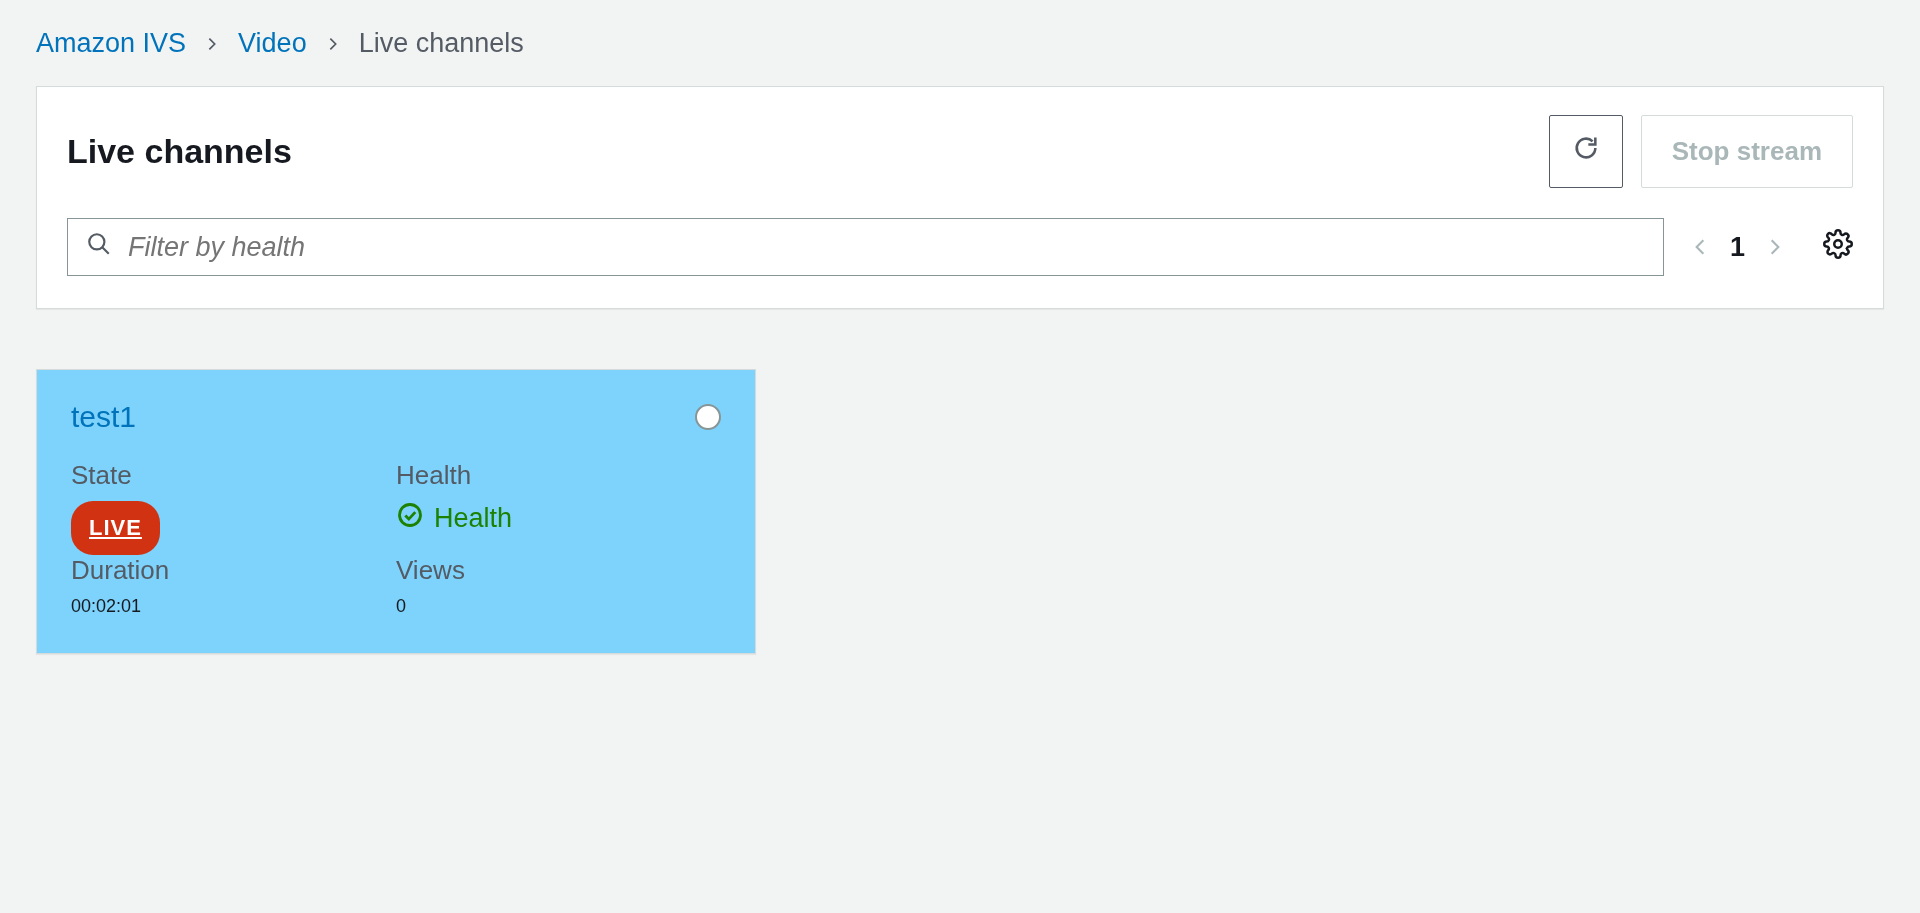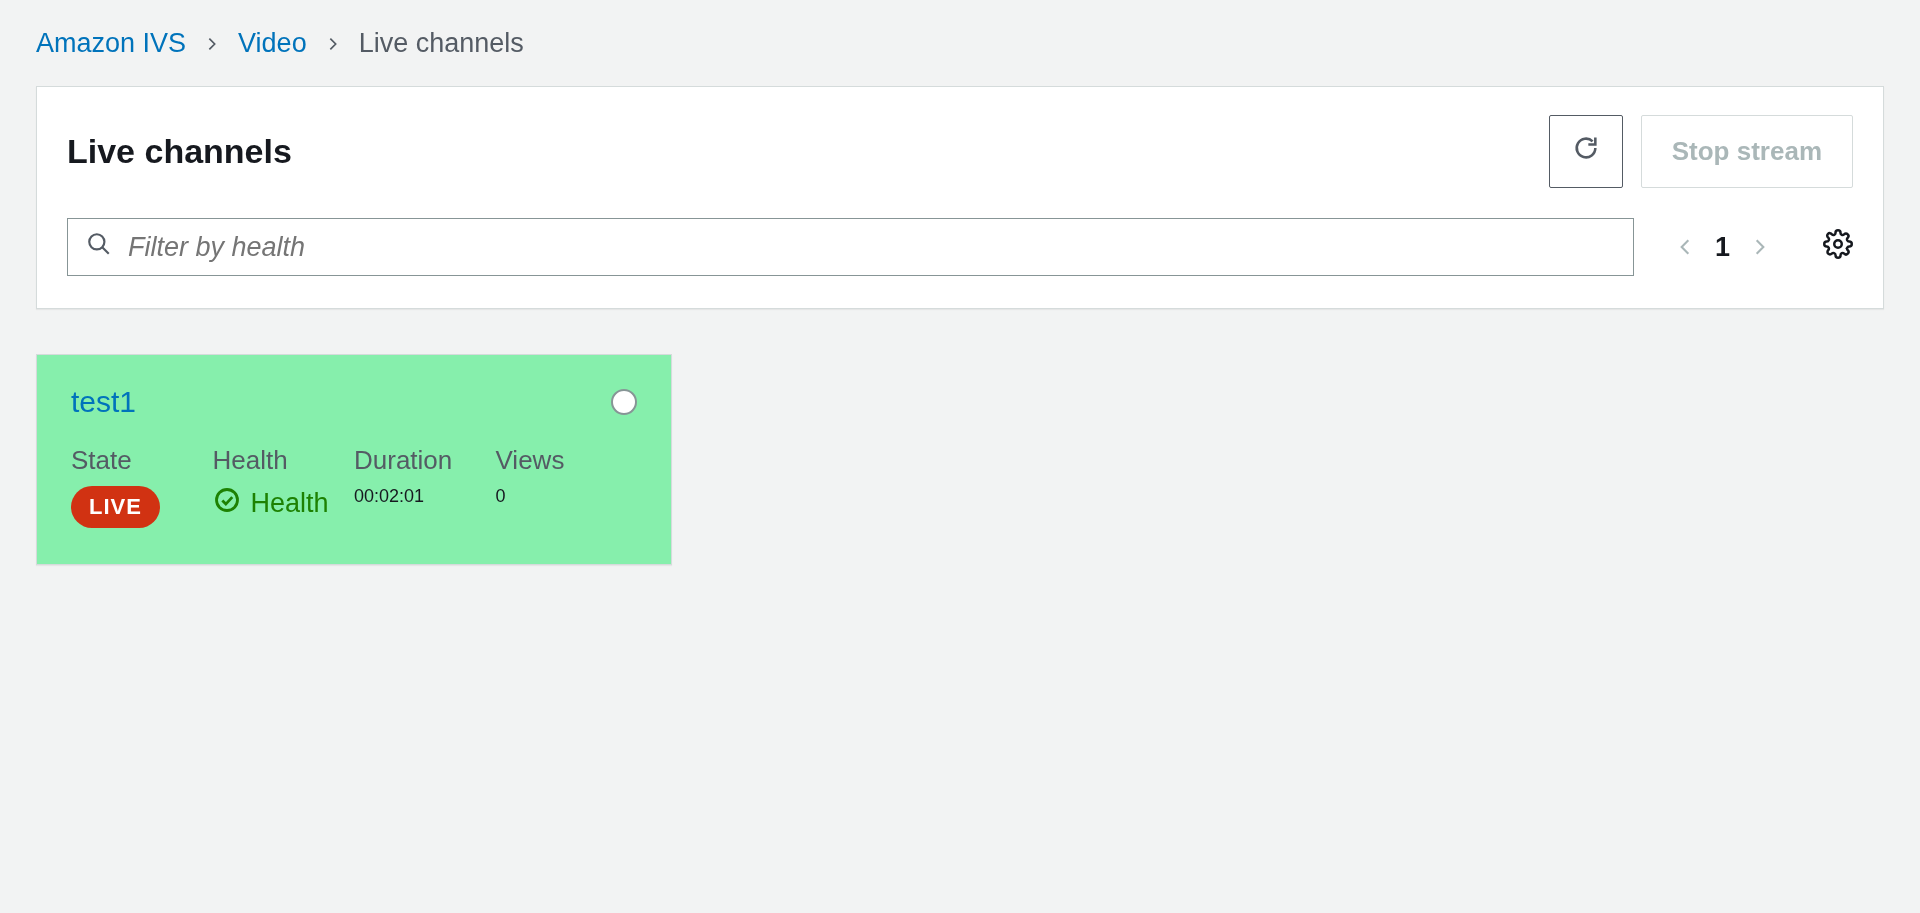--- a/index.html
+++ b/index.html
@@ -67,21 +67,21 @@
   .btn.icon-only { padding: 12px 22px; }
   .btn.disabled {
     border-color: #d5dbdb;
     color: #aab7b8;
     cursor: default;
   }
   .btn svg { width: 28px; height: 28px; }
   
   .filter-row {
     display: flex;
-    gap: 41px;
+    gap: 26px;
   }
   .search-wrap {
     flex: 1;
     display: flex;
     align-items: center;
     border: 1.5px solid #879596;
     background: #fff;
     padding: 10px 18px;
     height: 58px;
   }
@@ -109,57 +109,58 @@
   .pager .pg-btn svg { width:20px; height:20px; stroke:currentColor; stroke-width:2.5; fill:none;}
   .pager .pg-num { font-weight:700; font-size:27px; }
   .gear-btn {
     display:inline-flex; align-items:center; justify-content:center;
     cursor:pointer;
     margin-left: 12px;
   }
   .gear-btn svg { width:30px; height:30px;}
   
   .card {
-    margin-top: 45px;
-    background:#86efac;
+    margin-top: 60px;
+    background:#7dd3fc;
     border:1px solid #d5dbdb;
     box-shadow: 0 1px 1px rgba(0,0,0,0.05);
     padding: 30px 34px 36px;
-    width: 636px;
+    width: 720px;
   }
   .card-head {
     display:flex;
     justify-content:space-between;
     align-items:flex-start;
     margin-bottom: 26px;
   }
   .card-title {
     color:#0073bb;
     font-size:30px;
     font-weight:400;
     text-decoration:none;
   }
   .radio {
     width:26px; height:26px; border:2px solid #879596; border-radius:50%;
     background:#fff; margin-top:4px; cursor:pointer;
   }
   .card-grid {
     display:grid;
-    grid-template-columns: 1fr 1fr 1fr 1fr;
+    grid-template-columns: 1fr 1fr;
   }
   .field-label { color:#545b64; font-size:26px; margin-bottom:10px;}
   .badge-live {
     display:inline-block;
     background:#d13212;
     color:#fff;
     font-weight:700;
     font-size:22px;
     letter-spacing:1px;
-    padding: 8px 18px;
+    padding: 14px 18px;
     border-radius: 22px;
+    text-decoration: underline;
   }
   .health-val {
     display:flex; align-items:center; gap:10px;
     color:#1d8102; font-size:27px;
   }
   .health-val svg{ width:28px; height:28px; }
   .plain-val { font-size:18px; color:#16191f; }
 </style>
 </head>
 <body>

